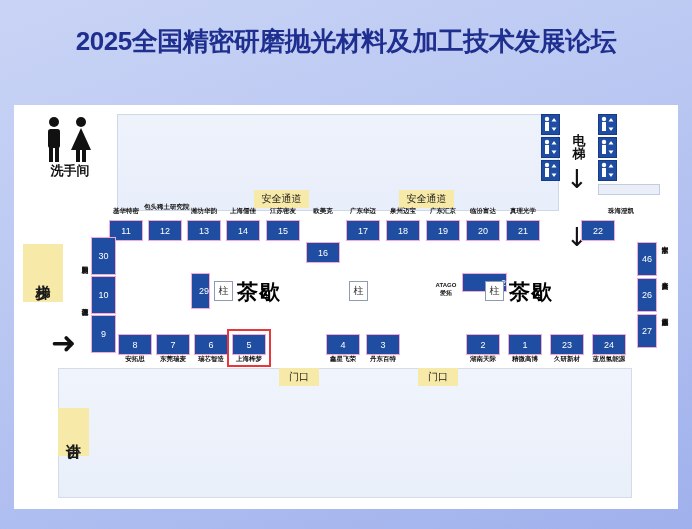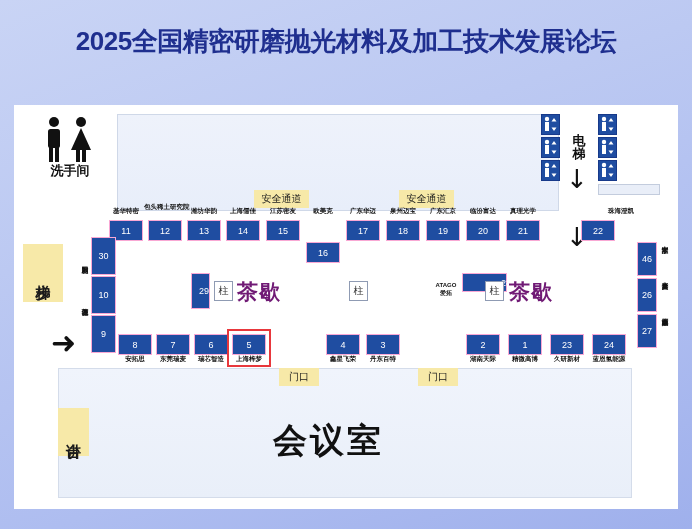--- a/index.html
+++ b/index.html
@@ -116,21 +116,21 @@
     font-family: "DejaVu Sans", sans-serif;
   }
 
   
   .pillar {
     position: absolute; background: #ffffff; border: 1px solid #8f9bb3;
     display: flex; align-items: center; justify-content: center;
     font-size: 10px; color: #333;
   }
   .break {
-    position: absolute; font-size: 21px; font-weight: bold; color: #701a75;
+    position: absolute; font-size: 21px; font-weight: bold; color: #000000;
     letter-spacing: 1px; white-space: nowrap;
   }
   #zone-text {
     position: absolute; font-size: 50px; font-weight: bold;
     color: #8aa6e0; letter-spacing: 22px; white-space: nowrap;
   }
   #atago {
     position: absolute; font-size: 6px; font-weight: bold; color: #111;
     text-align: center; line-height: 1.25; width: 26px;
   }
@@ -408,16 +408,15 @@
       <span>门口</span>
     </div>
     <div class="yellow" style="left:403px; top:262px; width:40px; height:18px;">
       <span>门口</span>
     </div>
 
     <div class="yellow vert" style="left:43px; top:302px; width:31px; height:48px;">
       <span style="writing-mode:vertical-rl; text-orientation:upright;">讲台</span>
     </div>
 
-    <div class="roomlabel" style="left:258px; top:312px;"><span>会议室</span></div>
 
   </div>
 </div>
 
 </body></html>

